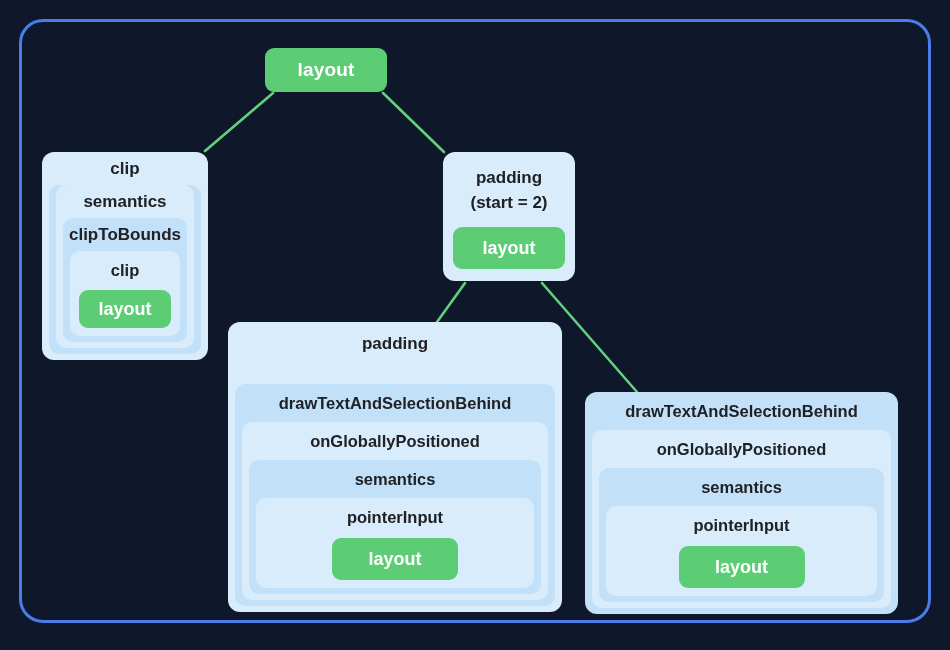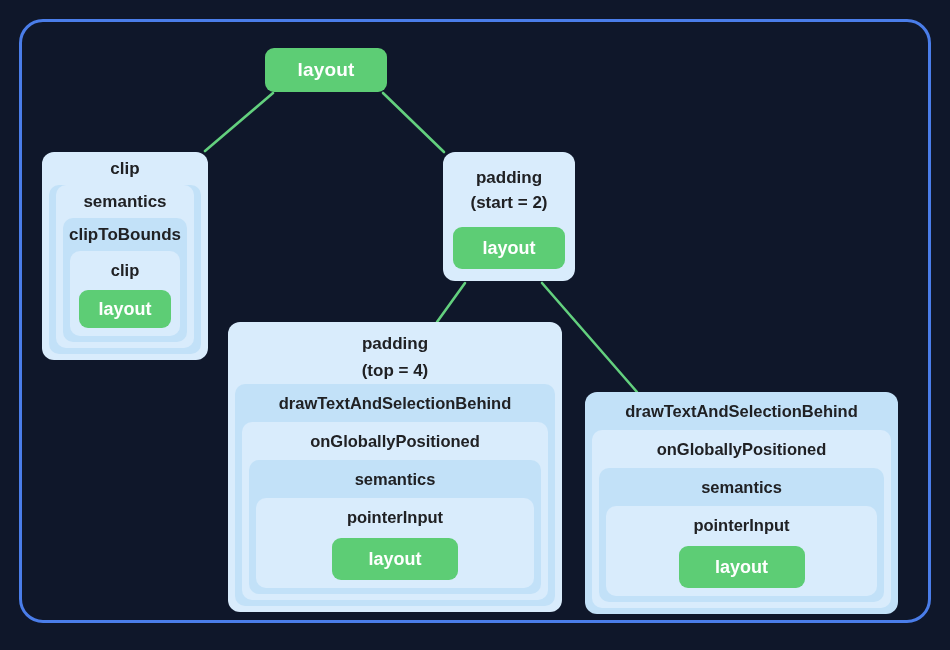--- a/index.html
+++ b/index.html
@@ -98,21 +98,20 @@
 
   <div class="pad-start">
     <div class="line">padding</div>
     <div class="line">(start = 2)</div>
     <div class="btn btn-wide">layout</div>
   </div>
 
   <div class="mid-stack stack depth-a">
     <div class="hdr2">
       <div>padding</div>
-      <div>(top = 4)</div>
     </div>
     <div class="stack depth-b">
       <div class="lbl row38">drawTextAndSelectionBehind</div>
       <div class="stack depth-a">
         <div class="lbl row38">onGloballyPositioned</div>
         <div class="stack depth-b">
           <div class="lbl row38">semantics</div>
           <div class="stack depth-a">
             <div class="lbl row38">pointerInput</div>
             <div class="btn btn-center">layout</div>

